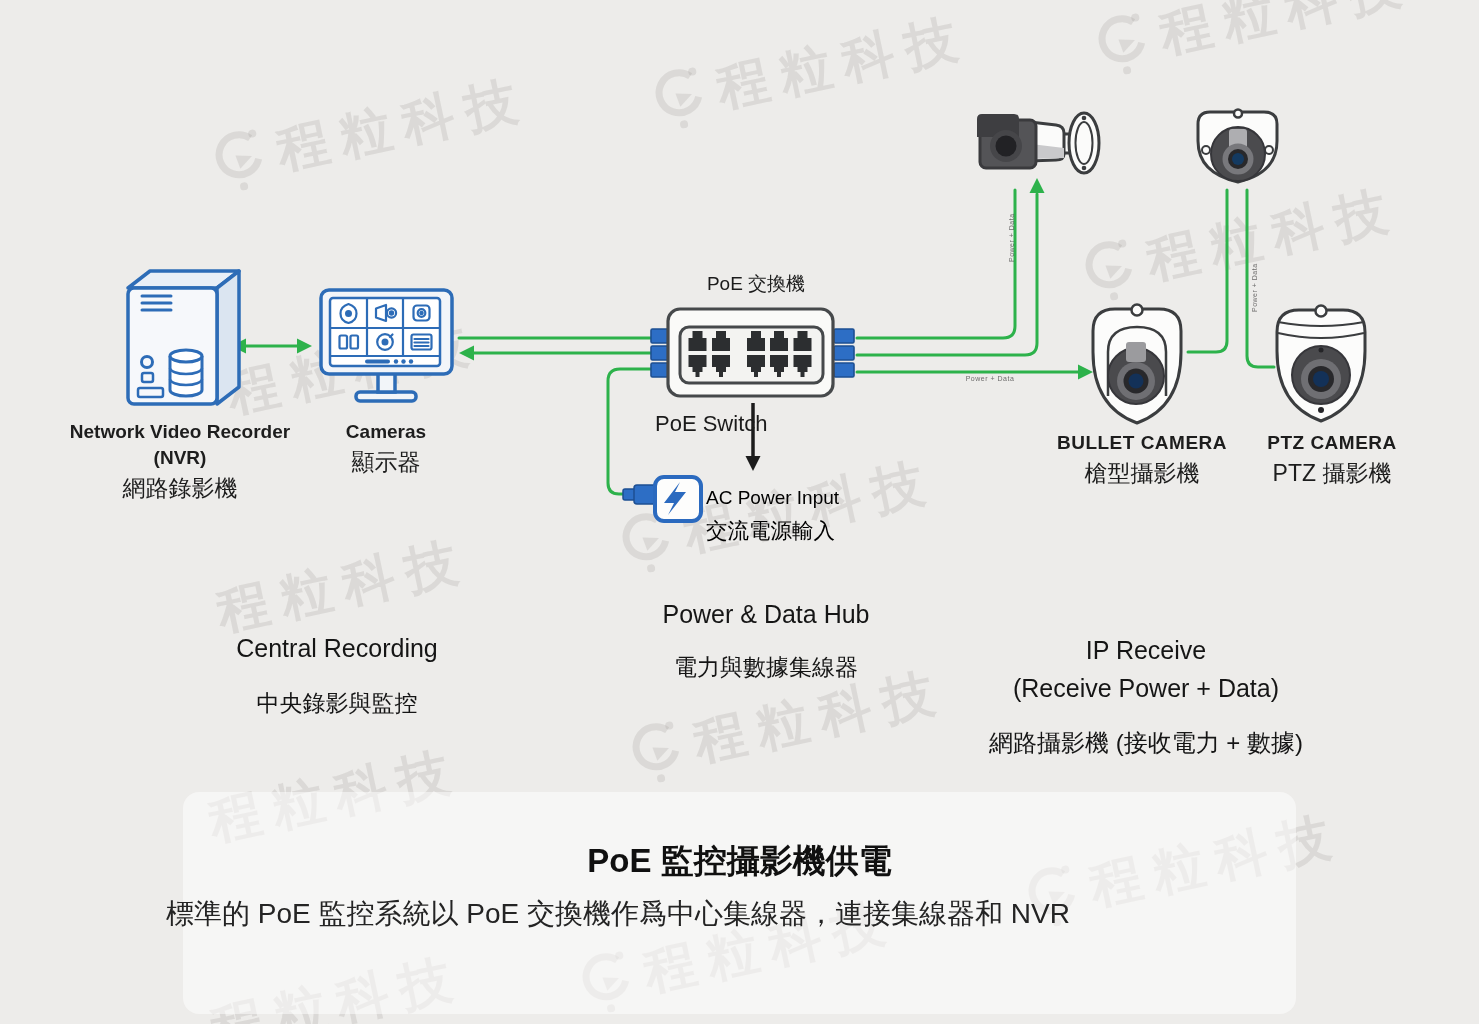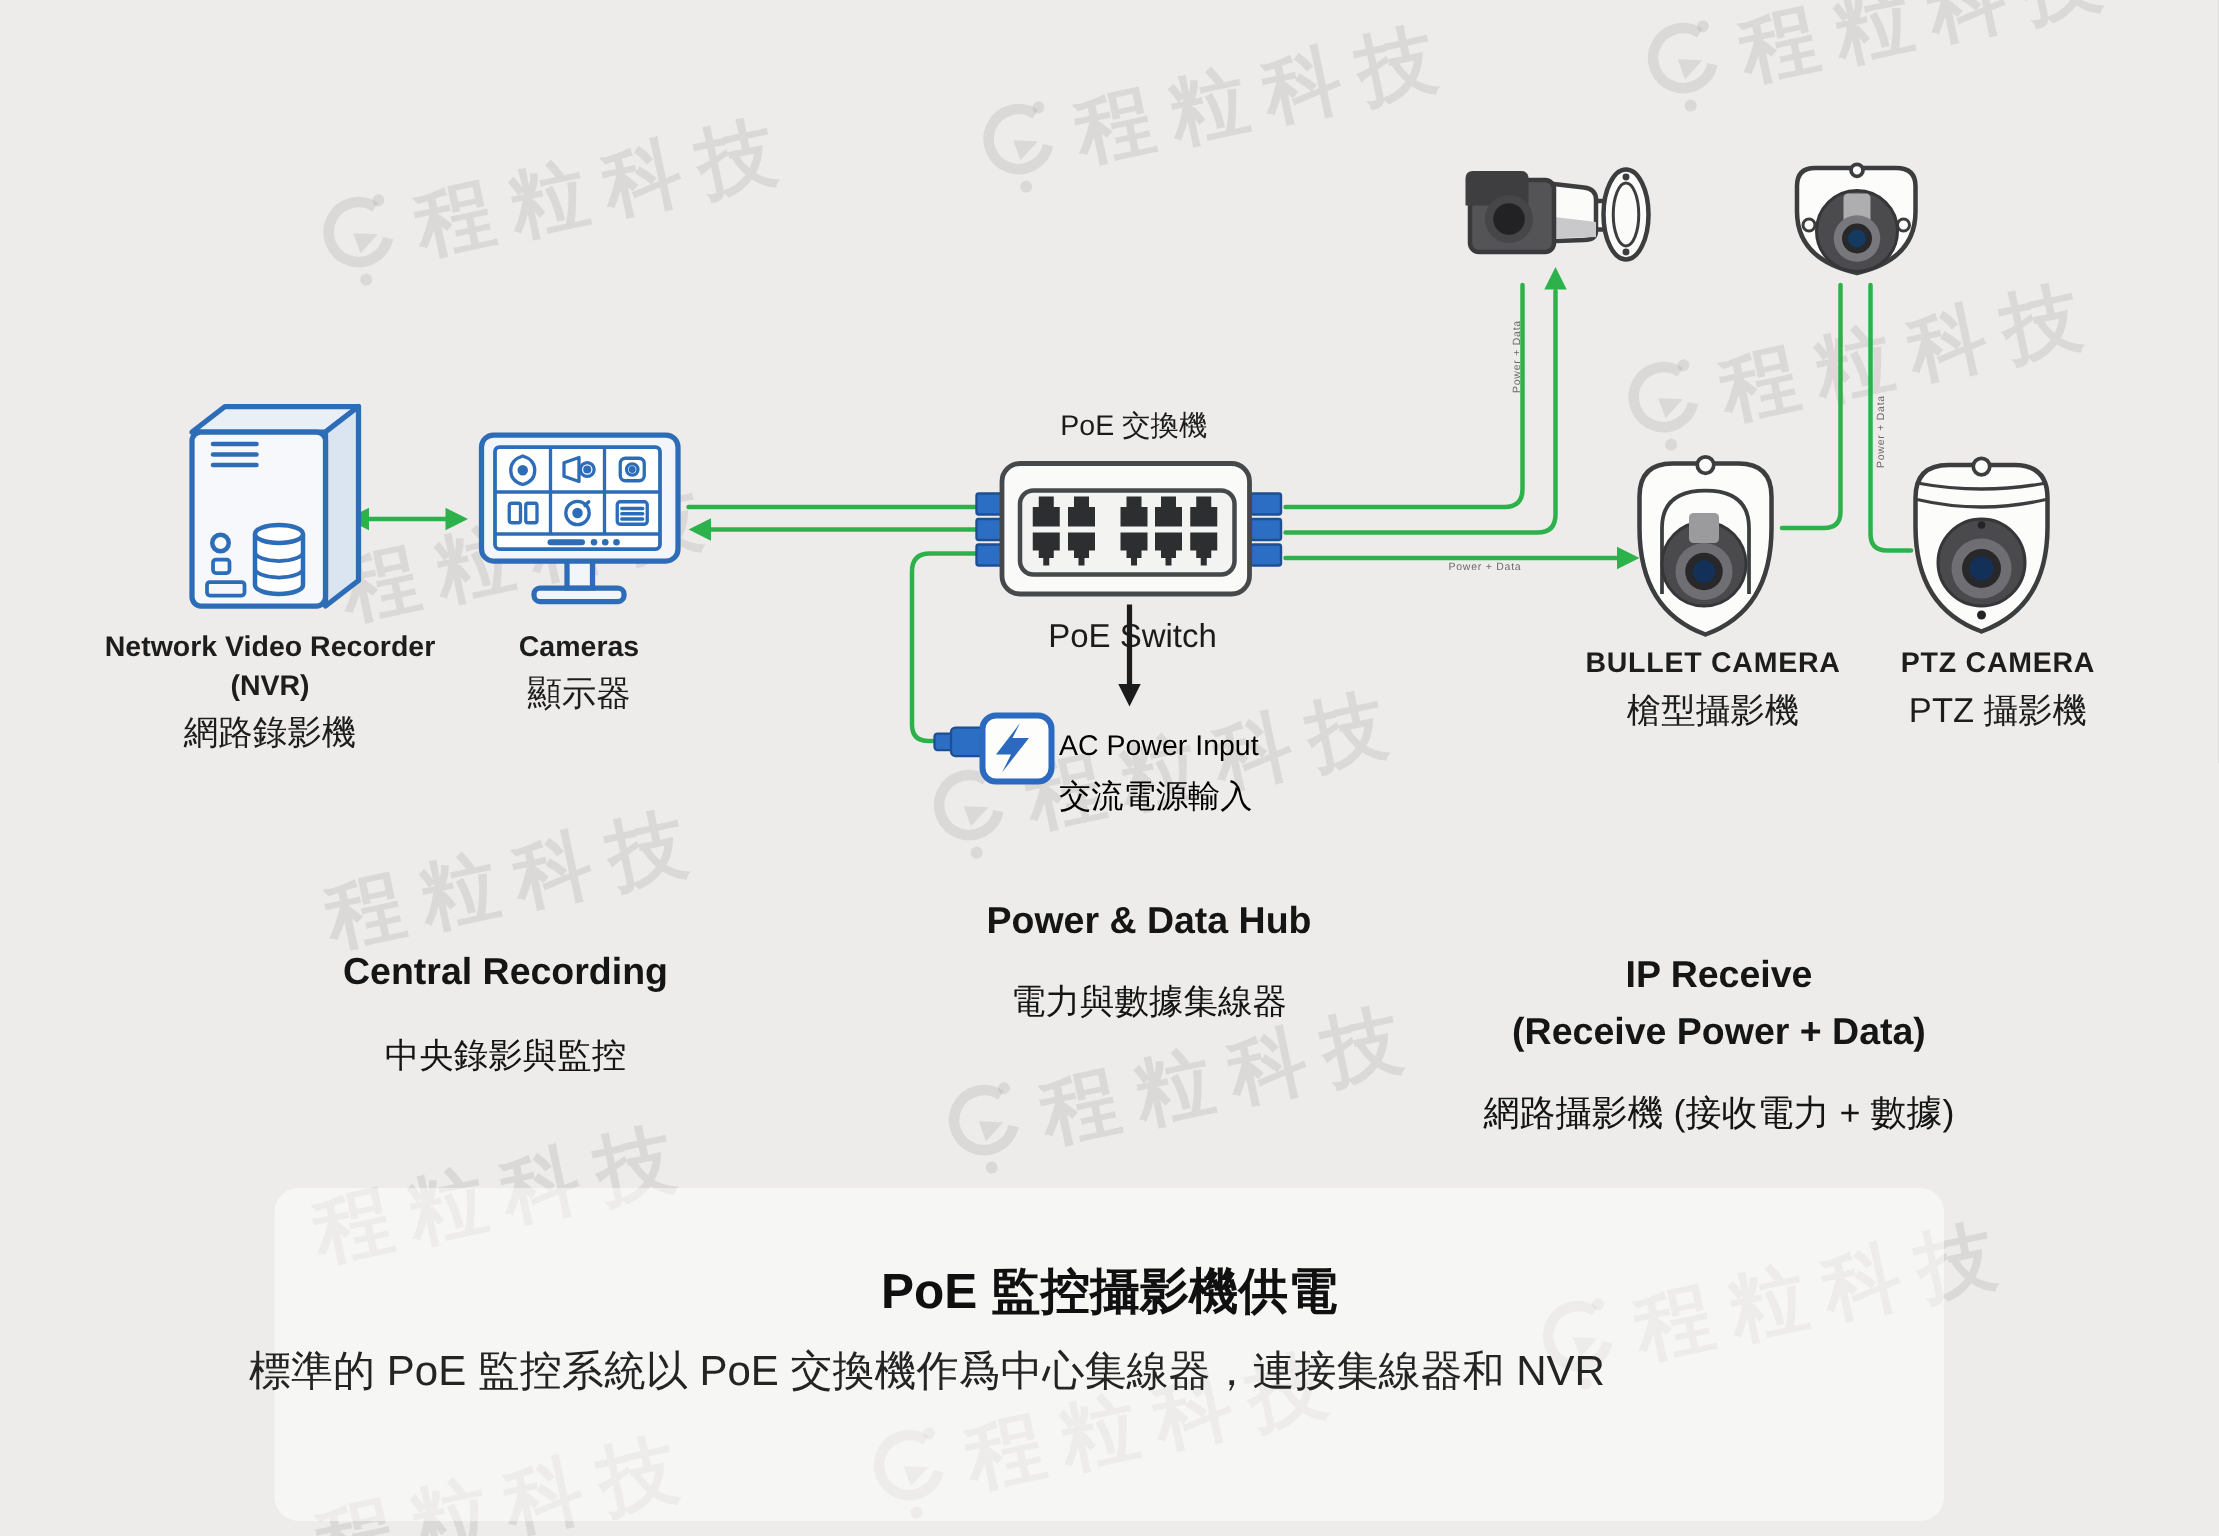--- a/index.html
+++ b/index.html
@@ -13,27 +13,27 @@
   .wm span{font-size:52px;font-weight:bold;letter-spacing:12px;}
   
   .bottom-panel{position:absolute;left:183px;top:792px;width:1113px;height:222px;
       background:rgba(255,255,255,.5);border-radius:16px;}
   
   .lbl{position:absolute;text-align:center;color:#1d1d1d;}
   .lbl .en{font-size:19px;font-weight:600;line-height:26px;}
   .lbl .zh{font-size:23px;font-weight:500;line-height:30px;margin-top:2px;}
   .lbl .caps{letter-spacing:.5px;}
   .single-zh{position:absolute;text-align:center;font-size:19px;font-weight:500;color:#1b1b1b;}
-  .single-en{position:absolute;text-align:center;font-size:22px;font-weight:500;color:#1b1b1b;}
+  .single-en{position:absolute;font-size:22px;font-weight:500;color:#1b1b1b;}
   .ac-lbl{position:absolute;text-align:left;color:#000000;}
   .ac-lbl .acen{font-size:19px;font-weight:500;}
   .ac-lbl .aczh{font-size:21.5px;font-weight:500;margin-top:7px;}
   
   .sec{position:absolute;text-align:center;color:#151515;}
-  .sec .en{font-size:25px;font-weight:700;line-height:38px;}
+  .sec .en{font-size:25px;font-weight:400;line-height:38px;}
   .sec .zh{font-size:23px;font-weight:500;line-height:32px;margin-top:20px;}
   
   .cap-title{position:absolute;left:0;top:839px;width:1479px;text-align:center;
       font-size:33px;font-weight:bold;color:#101010;}
   .cap-sub{position:absolute;left:0;top:895px;width:1236px;text-align:center;
       font-size:28px;font-weight:400;color:#242424;}
   
   .note{position:absolute;font-size:7px;color:#4a4a4a;opacity:.8;letter-spacing:.5px;white-space:nowrap;}
   .note.vert{transform:rotate(-90deg);transform-origin:0 0;}
 </style>

